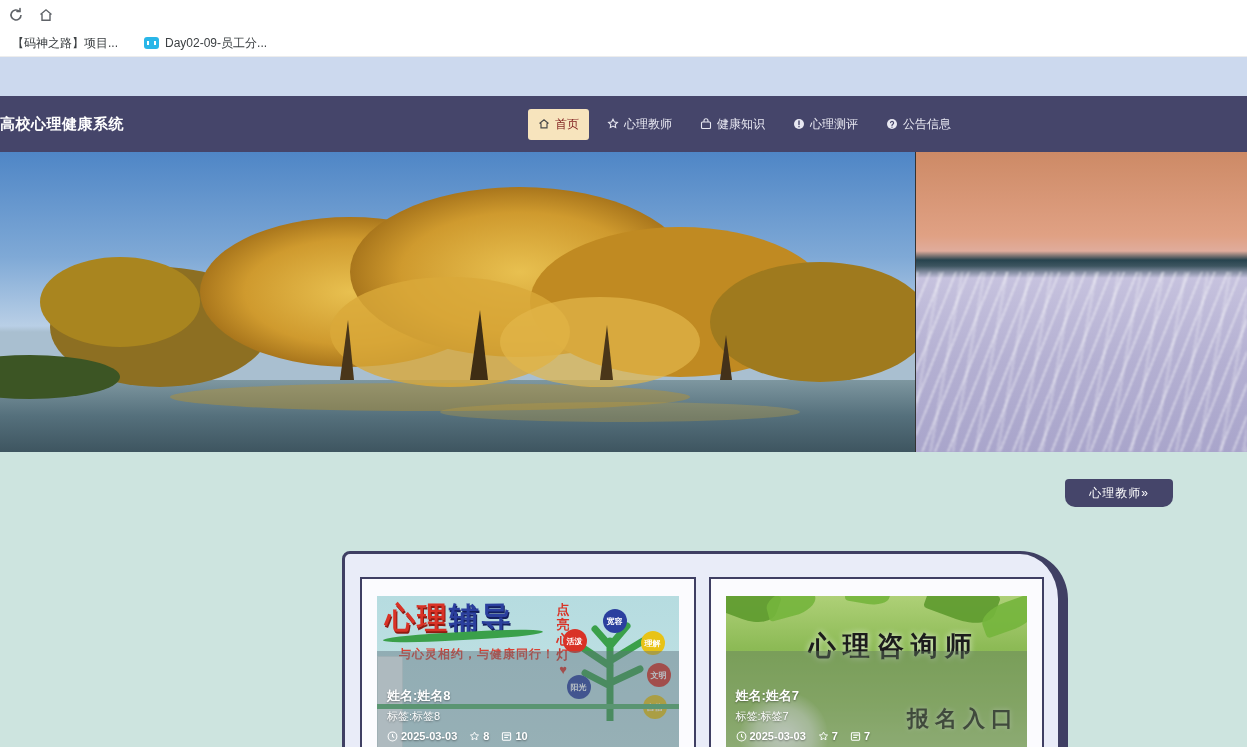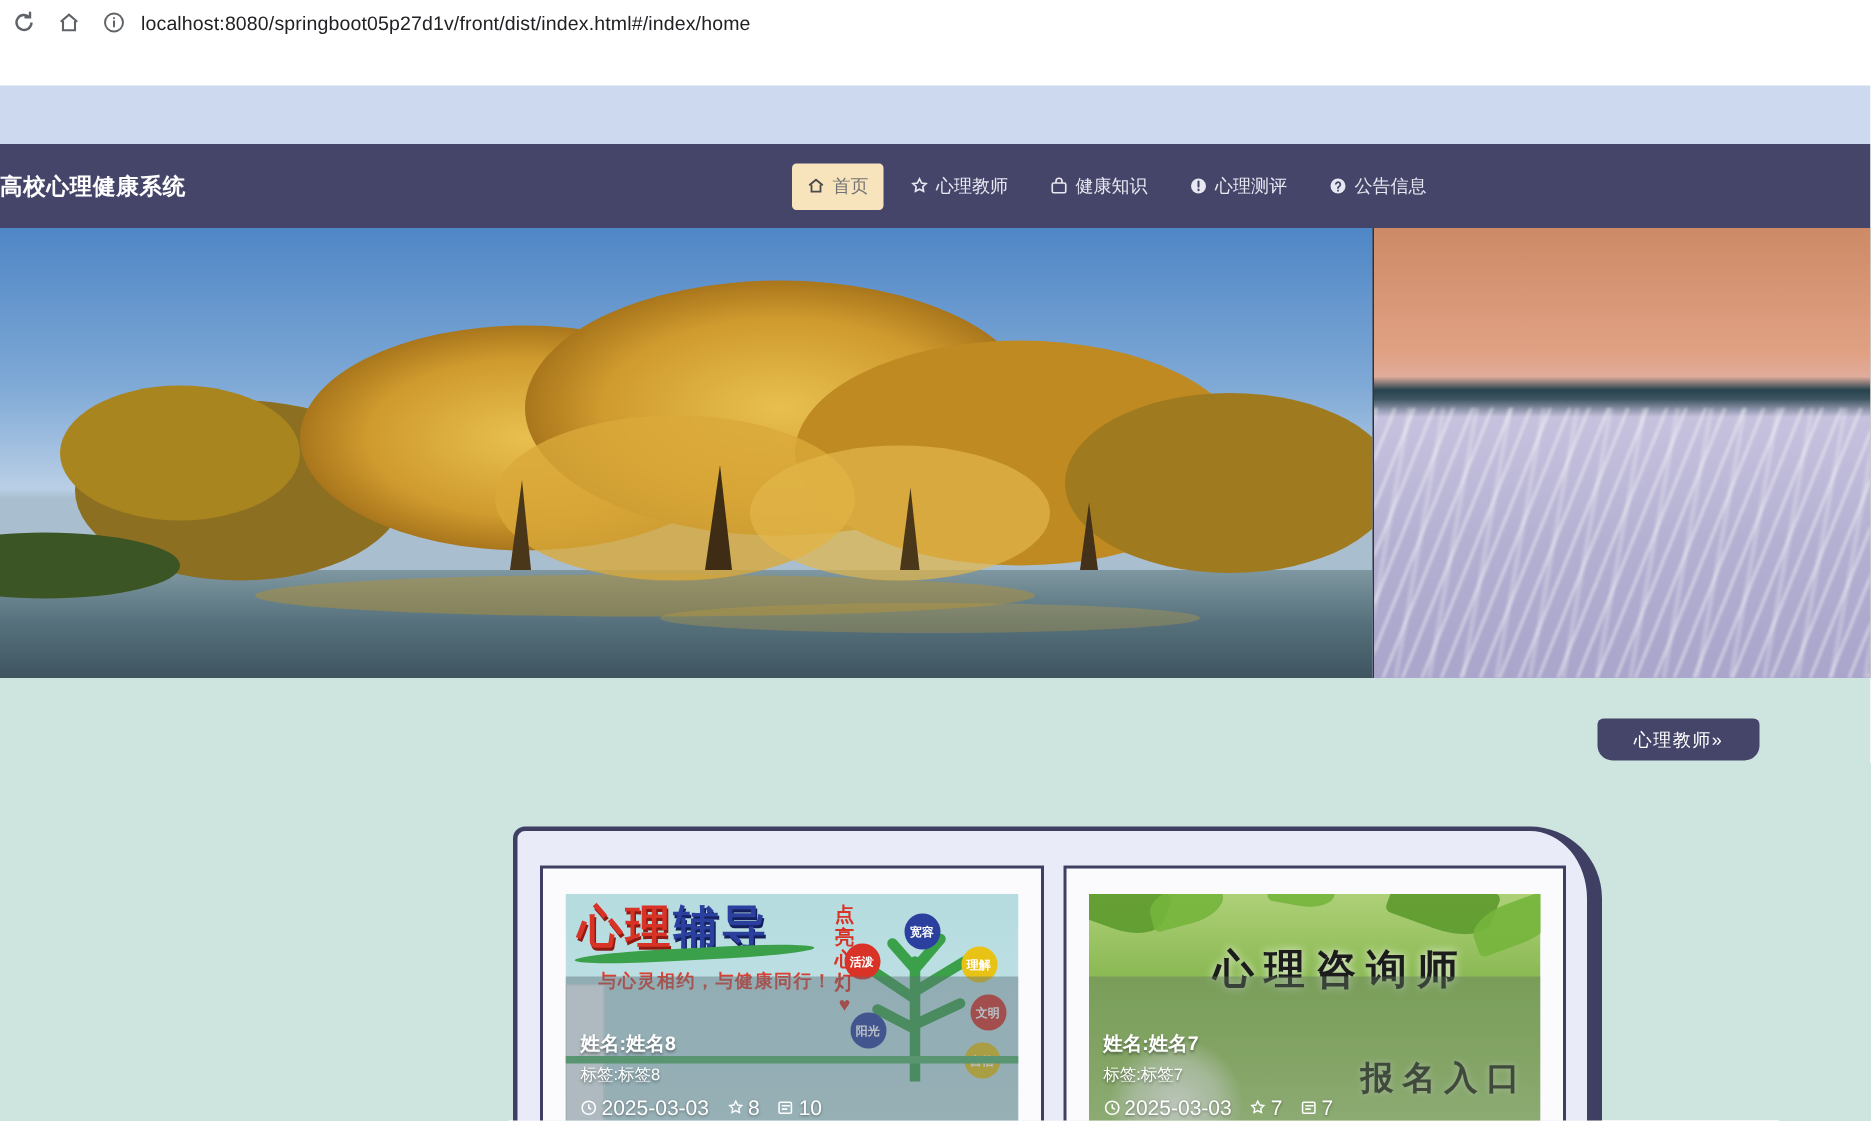--- a/index.html
+++ b/index.html
@@ -18,21 +18,21 @@
   .bili-icon:after { content:""; position:absolute; right:3px; top:4px; width:2px; height:4px; background:#fff; }
 
   
   .lavender-band { position:absolute; top:57px; left:0; width:100%; height:39px; background:#ccd9ee; }
 
   
   .site-header { position:absolute; top:96px; left:0; width:100%; height:56px; background:#45456a; display:flex; align-items:center; }
   .site-title { color:#fff; font-size:15px; font-weight:bold; letter-spacing:.5px; }
   .nav { position:absolute; left:528px; top:0; height:56px; display:flex; align-items:center; gap:8px; }
   .nav-item { display:flex; align-items:center; gap:5px; color:#e8e8f2; font-size:12px; padding:7px 10px; border-radius:3px; cursor:pointer; white-space:nowrap; }
-  .nav-item.active { background:#f7e4bd; color:#737373; }
+  .nav-item.active { background:#f7e4bd; color:#7f1d1d; }
   .nav-ico { width:12px; height:12px; display:inline-flex; }
   .nav-ico svg { width:12px; height:12px; }
 
   
   .carousel { position:absolute; top:152px; left:0; width:100%; height:300px; overflow:hidden; background:#333; }
   .slide1 { position:absolute; left:0; top:0; width:915px; height:300px; overflow:hidden;
     background:linear-gradient(180deg,#4f86c6 0%,#7fa9d6 35%,#b9cfe6 58%,#a9bfd0 60%); }
   .slide1 svg { position:absolute; left:0; top:0; }
   .slide2 { position:absolute; left:916px; top:0; width:331px; height:300px; overflow:hidden;
     background:linear-gradient(180deg,#cd8a66 0%,#e0a184 28%,#e0ac9c 33%,#27434e 36%,#3d5560 38%,#c6c2de 42%,#b4b0d2 70%,#a9a5cb 100%); }
@@ -72,52 +72,52 @@
   .leaf { position:absolute; border-radius:50% 4px 50% 4px; background:#5d9a2e; opacity:.9; }
   .leaf.lt { background:#74b53c; }
   .p2-title { position:absolute; left:0; top:32px; width:100%; text-align:center; font-family:"Liberation Serif",serif; font-size:27px; font-weight:bold; color:#1c1c1c; letter-spacing:7px; text-shadow:0 0 6px rgba(255,255,255,.8);padding-left:35px; }
   .p2-entry { position:absolute; right:8px; top:108px; font-family:"Liberation Serif",serif; font-size:22px; font-weight:bold; color:#2a2a24; letter-spacing:6px; text-shadow:0 0 5px rgba(255,255,255,.6); }
   .dandelion { position:absolute; left:14px; top:96px; width:88px; height:88px; border-radius:50%; background:radial-gradient(circle,rgba(255,255,255,.95) 0%,rgba(255,255,255,.55) 45%,rgba(255,255,255,0) 72%); }
 
   
   .overlay { position:absolute; left:0; bottom:0; width:100%; height:calc(100% - 55px); background:rgba(96,112,124,.45); color:#fff; padding:36px 10px 0 10px; }
   .ov-name { font-size:13px; font-weight:bold; text-shadow:0 1px 2px rgba(0,0,0,.4); }
   .ov-tag { font-size:11px; margin-top:4px; text-shadow:0 1px 2px rgba(0,0,0,.4); }
-  .ov-meta { display:flex; align-items:center; gap:12px; font-size:14px; font-weight:normal; margin-top:6px; text-shadow:0 1px 2px rgba(0,0,0,.4); }
+  .ov-meta { display:flex; align-items:center; gap:12px; font-size:11px; font-weight:bold; margin-top:6px; text-shadow:0 1px 2px rgba(0,0,0,.4); }
   .ov-meta .mi { display:inline-flex; align-items:center; gap:3px; }
   .mi svg { width:11px; height:11px; }
 </style>
 </head>
 <body>
 
 <div class="page">
 
   <div class="browser-top">
     <span class="chrome-icon">
       <svg viewBox="0 0 16 16" fill="none" stroke="#5f6368" stroke-width="1.6">
           <path d="M13 8a5 5 0 1 1-1.5-3.6"></path>
           <path d="M12 1.5v3h-3" stroke-linecap="round"></path>
         </svg>
     </span>
     <span class="chrome-icon">
       <svg viewBox="0 0 16 16" fill="none" stroke="#5f6368" stroke-width="1.4">
           <path d="M2.5 7.5 8 2.8l5.5 4.7M4 7v6.2h8V7"></path>
         </svg>
     </span>
-    <div class="url-wrap">
-      <span class="chrome-icon">
-        <svg viewBox="0 0 16 16" fill="none" stroke="#5f6368" stroke-width="1.3">
-            <circle cx="8" cy="8" r="6"></circle>
-            <path d="M8 7.2v3.4M8 5v.2" stroke-linecap="round"></path>
-          </svg>
-      </span>
-      <span class="url-text">localhost:8080/springboot05p27d1v/front/dist/index.html#/index/home</span>
-    </div>
-  </div>
-
+  </div>
+
+  <div class="bookmarks-bar">
+    <span class="bookmark">
+      <span>【码神之路】项目...</span>
+    </span>
+    <span class="bookmark">
+      <span class="bili-icon"></span>
+      <span>Day02-09-员工分...</span>
+    </span>
+  </div>
 
   <div class="lavender-band"></div>
 
   <div class="site-header">
     <div class="site-title">高校心理健康系统</div>
     <div class="nav">
       <div class="nav-item active">
         <span class="nav-ico">
           <svg viewBox="0 0 12 12" fill="none" stroke="#4a4a4a" stroke-width="1.2">
               <path d="M1.5 5.5 6 1.8l4.5 3.7M3 5.2v4.6h6V5.2"></path>

